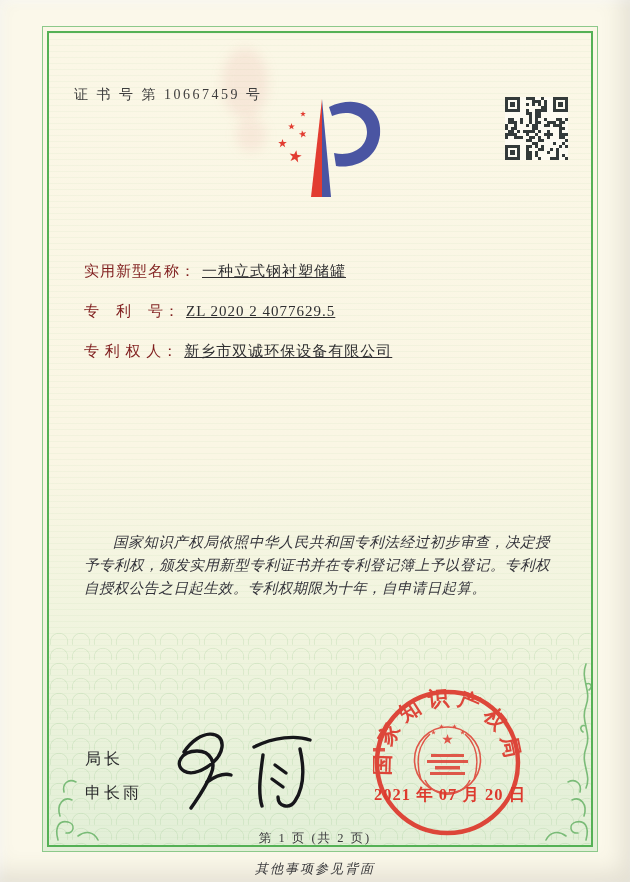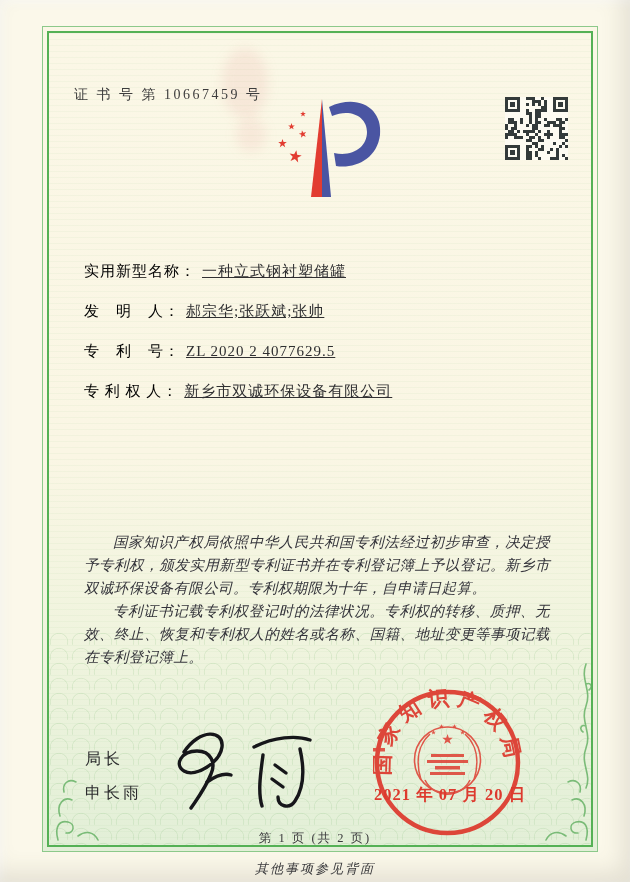--- a/index.html
+++ b/index.html
@@ -34,21 +34,21 @@
   .qr { position:absolute; left:505px; top:97px; width:63px; height:63px; background:#fdfbf2; }
   .qr .cell { position:absolute; width:3px; height:3px; background:#333a3a; }
   .finder { position:absolute; width:15px; height:15px; border:3px solid #333a3a; background:#fdfbf2; }
   .finder::after { content:""; position:absolute; left:2px; top:2px; width:5px; height:5px; background:#333a3a; }
   .f-tl { left:0; top:0; } .f-tr { right:0; top:0; } .f-bl { left:0; bottom:0; }
   .title { position:absolute; left:0; top:194px; width:100%; text-align:center;
     font-size:33px; font-weight:600; letter-spacing:9px; color:#2e2e30; }
   
   .fields { position:absolute; left:84px; top:262px; width:470px; font-size:15px; color:#2f2f31; }
   .row { height:40px; letter-spacing:1px; white-space:nowrap; }
-  .row .lbl { color:#000000; }
+  .row .lbl { color:#7f1d1d; }
   .row .val { margin-left:6px;text-decoration:underline; }
   .row .gap { display:inline-block; width:52px; }
   
   .paras { position:absolute; left:84px; top:531px; width:466px; font-size:14.5px;
     line-height:23px; color:#33333a; font-style:italic; letter-spacing:.4px; text-align:justify; }
   .paras p { text-indent:2em; }
   
   .signer { position:absolute; left:85px; top:742px; font-size:16px; color:#2c2c2e; letter-spacing:3px; line-height:34px; }
   .sig { position:absolute; left:150px; top:720px; width:210px; height:95px; }
   .sig path { stroke:#16161a; stroke-width:3.4; fill:none; stroke-linecap:round; stroke-linejoin:round; }
@@ -246,33 +246,29 @@
       <div class="cell" style="left: 51px; top: 60px;"></div>
       <div class="cell" style="left: 60px; top: 60px;"></div>
     </div>
 
 
   <div class="fields">
     <div class="row">
       <span class="lbl">实用新型名称：</span><span class="val">一种立式钢衬塑储罐</span>
     </div>
     <div class="row">
-      <span class="lbl">发　明　人：</span><span class="val">郝宗华;张跃斌;张帅</span>
-    </div>
-    <div class="row">
       <span class="lbl">专　利　号：</span><span class="val">ZL 2020 2 4077629.5</span>
     </div>
     <div class="row">
       <span class="lbl">专 利 权 人：</span><span class="val">新乡市双诚环保设备有限公司</span>
     </div>
   </div>
 
   <div class="paras">
-    <p>国家知识产权局依照中华人民共和国专利法经过初步审查，决定授予专利权，颁发实用新型专利证书并在专利登记簿上予以登记。新乡市双诚环保设备有限公司。专利权期限为十年，自申请日起算。</p>
-    <p>专利证书记载专利权登记时的法律状况。专利权的转移、质押、无效、终止、恢复和专利权人的姓名或名称、国籍、地址变更等事项记载在专利登记簿上。</p>
+    <p>国家知识产权局依照中华人民共和国专利法经过初步审查，决定授予专利权，颁发实用新型专利证书并在专利登记簿上予以登记。专利权自授权公告之日起生效。专利权期限为十年，自申请日起算。</p>
   </div>
 
   <div class="signer">
     <div>局长</div>
     <div>申长雨</div>
   </div>
 
   <svg class="sig" viewBox="0 0 210 95">
     <path d="M34,32 C50,8 74,10 72,27 C70,42 46,58 34,51 C24,45 31,31 47,31 C61,31 66,43 61,54 C55,69 47,79 41,88"></path>
     <path d="M57,62 C67,55 75,53 81,55"></path>

